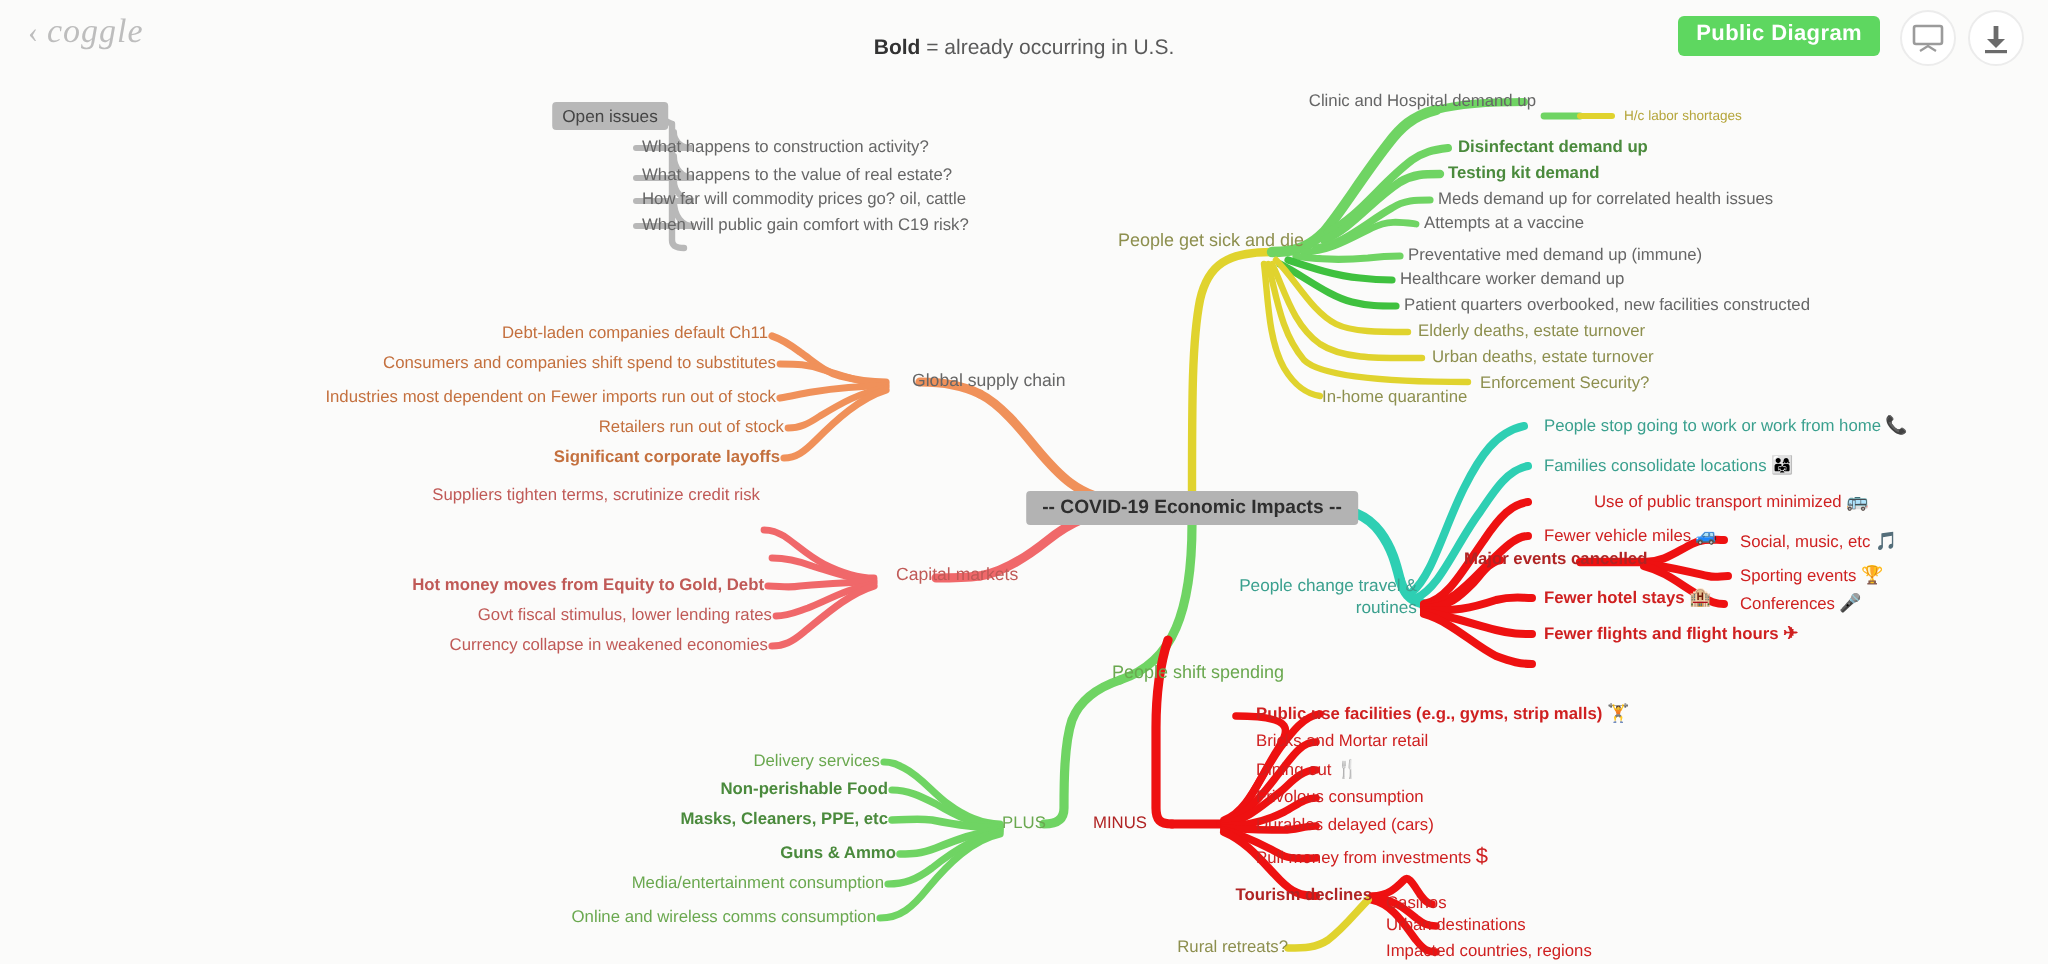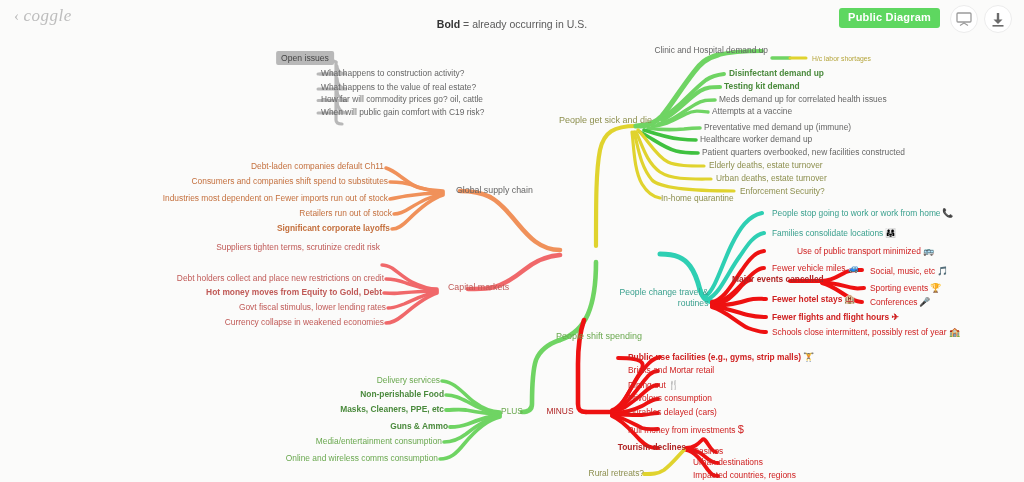--- a/index.html
+++ b/index.html
@@ -241,20 +241,21 @@
     </svg>
   </div>
   <div class="circ-btn" id="btn-download">
     <svg width="14" height="15" viewBox="0 0 14 15">
       <path d="M7 1 L7 9" stroke="#6b6b6b" stroke-width="2.4" fill="none"></path>
       <path d="M2.5 7.5 L7 12 L11.5 7.5 Z" fill="#6b6b6b"></path>
       <rect x="1.5" y="13" width="11" height="1.6" fill="#6b6b6b"></rect>
     </svg>
   </div>
 
+  <div class="c-root" style="left:596px; top:254px;">-- COVID-19 Economic Impacts --</div>
 
   <div class="c-open" style="left:305px; top:58px;">Open issues</div>
   <div class="lbl l t-gray" style="left:321px; top:74px;">What happens to construction activity?</div>
   <div class="lbl l t-gray" style="left:321px; top:88px;">What happens to the value of real estate?</div>
   <div class="lbl l t-gray" style="left:321px; top:100px;">How far will commodity prices go? oil, cattle</div>
   <div class="lbl l t-gray" style="left:321px; top:113px;">When will public gain comfort with C19 risk?</div>
 
   <div class="lbl l t-olive" style="left:559px; top:120px; font-size:9px;">People get sick and die</div>
 
   <div class="lbl r t-gray" style="left:768px; top:51px;">Clinic and Hospital demand up</div>
@@ -273,21 +274,20 @@
 
   <div class="lbl l t-gray" style="left:456px; top:190px; font-size:8.8px;">Global supply chain</div>
   <div class="lbl r t-orange" style="left:384px; top:167px;">Debt-laden companies default Ch11</div>
   <div class="lbl r t-orange" style="left:388px; top:182px;">Consumers and companies shift spend to substitutes</div>
   <div class="lbl r t-orange" style="left:388px; top:199px;">Industries most dependent on Fewer imports run out of stock</div>
   <div class="lbl r t-orange" style="left:392px; top:214px;">Retailers run out of stock</div>
   <div class="lbl r b t-orange" style="left:390px; top:229px;">Significant corporate layoffs</div>
 
   <div class="lbl l t-rose" style="left:448px; top:287px; font-size:8.8px;">Capital markets</div>
   <div class="lbl r t-rose" style="left:380px; top:248px;">Suppliers tighten terms, scrutinize credit risk</div>
-  <div class="lbl r t-rose" style="left:384px; top:279px;">Debt holders collect and place new restrictions on credit</div>
   <div class="lbl r b t-rose" style="left:382px; top:293px;">Hot money moves from Equity to Gold, Debt</div>
   <div class="lbl r t-rose" style="left:386px; top:308px;">Govt fiscal stimulus, lower lending rates</div>
   <div class="lbl r t-rose" style="left:384px; top:323px;">Currency collapse in weakened economies</div>
 
   <div class="lbl c t-teal" style="left:664px; top:298px; font-size:8.6px; line-height:1.25;">
     <span>People change travel &amp;</span><br>
     <span>routines</span>
   </div>
 
   <div class="lbl l t-teal" style="left:772px; top:213px;">
@@ -307,24 +307,20 @@
     <span class="emo">🚙</span>
   </div>
   <div class="lbl l b t-darkred" style="left:704px; top:280px;margin-left:28px;">Major events cancelled</div>
   <div class="lbl l b t-red" style="left:772px; top:299px;">
     <span>Fewer hotel stays</span>
     <span class="emo">🏨</span>
   </div>
   <div class="lbl l b t-red" style="left:772px; top:317px;">
     <span>Fewer flights and flight hours</span>
     <span class="emo">✈</span>
-  </div>
-  <div class="lbl l t-red" style="left:772px; top:332px;">
-    <span>Schools close intermittent, possibly rest of year</span>
-    <span class="emo">🏫</span>
   </div>
 
   <div class="lbl l t-red" style="left:870px; top:271px;">
     <span>Social, music, etc</span>
     <span class="emo">🎵</span>
   </div>
   <div class="lbl l t-red" style="left:870px; top:288px;">
     <span>Sporting events</span>
     <span class="emo">🏆</span>
   </div>

